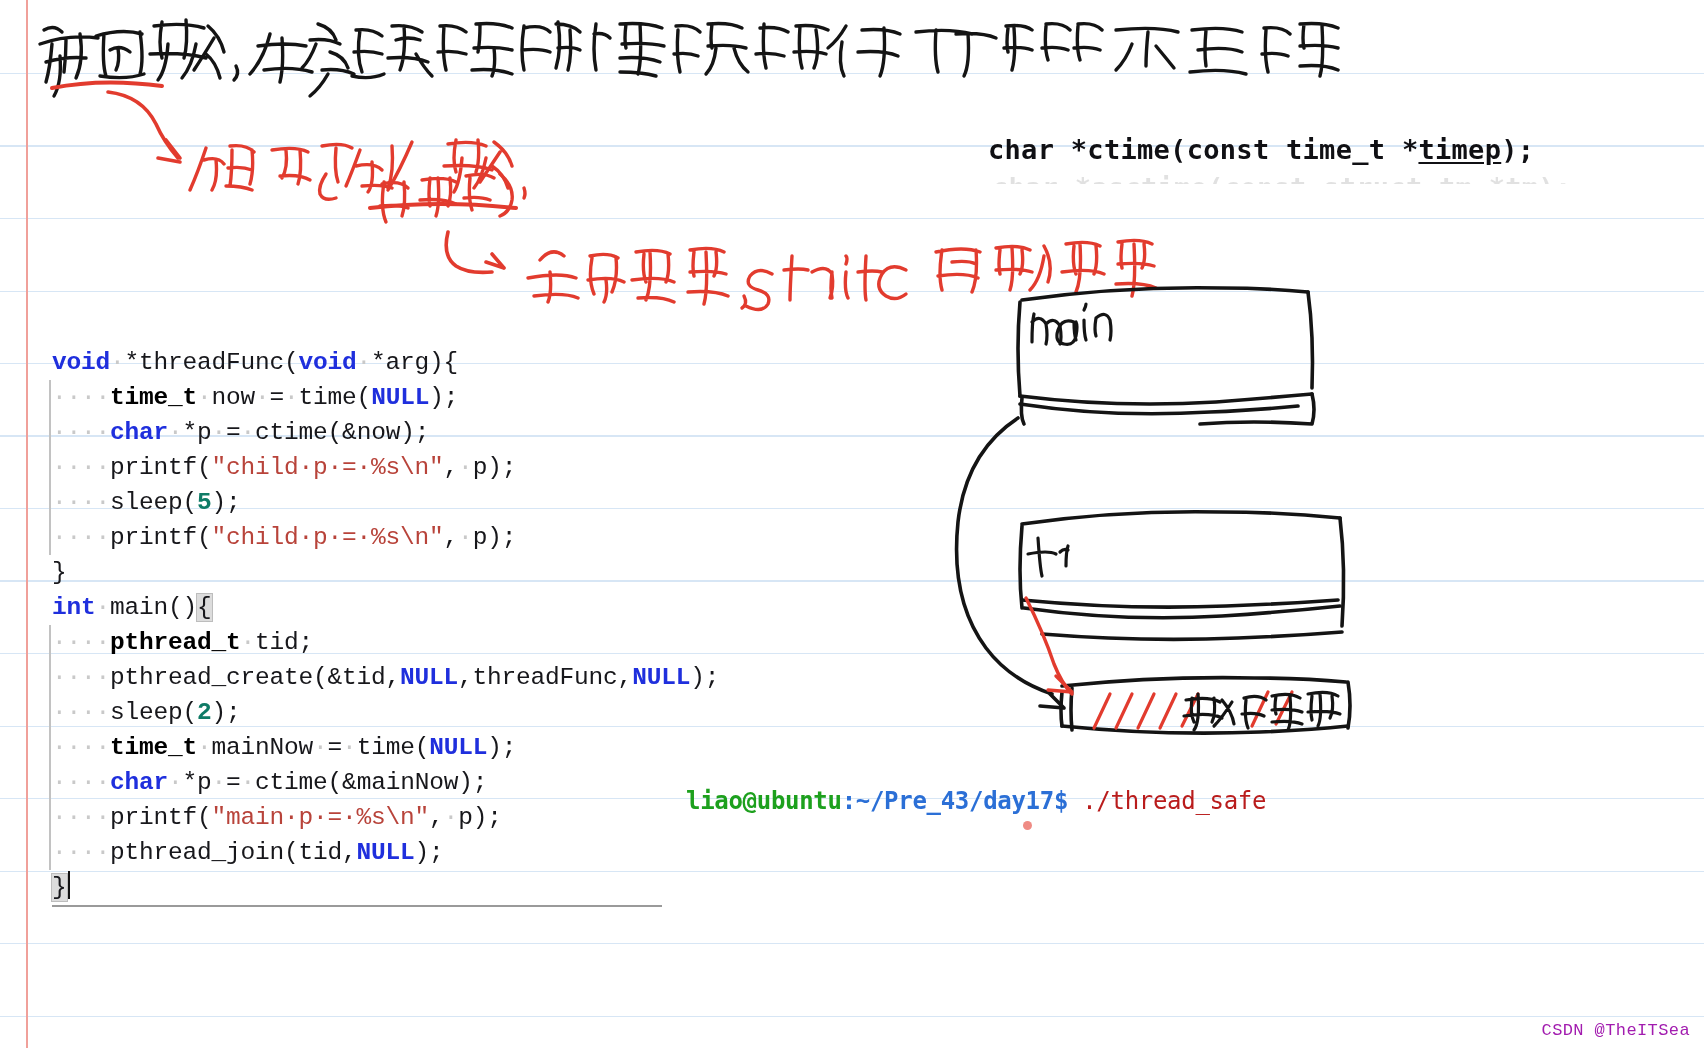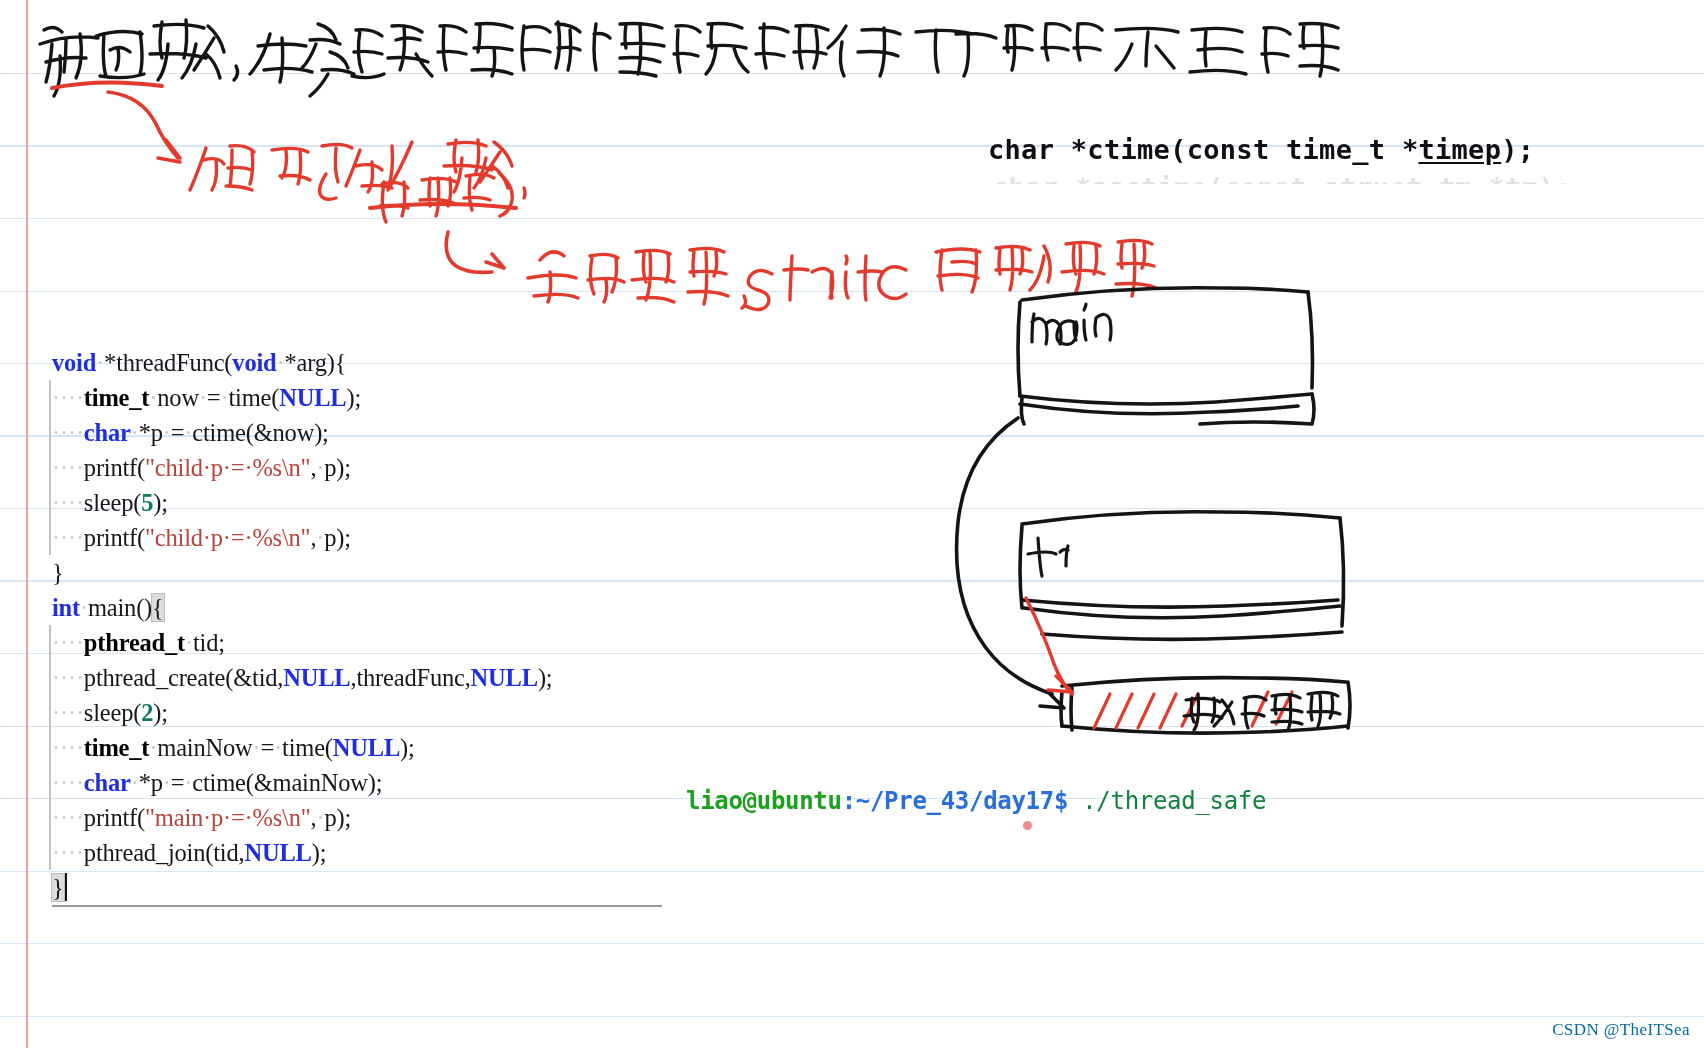--- a/index.html
+++ b/index.html
@@ -26,21 +26,21 @@
         #d7e6f5 72.5px);
     background-position:0 2px;
   }
   .margin-line{
     position:absolute;left:26px;top:0;width:2px;height:1048px;
     background:#f0a09a;
   }
   
   .code-pane{
     position:absolute;left:52px;top:345px;width:640px;
-    font-family:Liberation Serif, serif;
+    font-family:Liberation Mono, monospace;
     font-size:24.5px;
     line-height:35px;
     color:#1c1c1c;
     white-space:pre;
     letter-spacing:-0.2px;
   }
   .code-line{position:relative;height:35px;}
   .kw{color:#1f2fdd;font-weight:bold;}
   .typ{color:#000000;font-weight:bold;}
   .str{color:#b8433a;}
@@ -78,33 +78,33 @@
   }
   
   .term{
     position:absolute;left:686px;top:728px;
     font-family:"DejaVu Sans Mono",monospace;
     font-size:24px;line-height:29.5px;
     color:#222226;white-space:pre;letter-spacing:-0.3px;
   }
   .t-user{color:#1da01d;font-weight:bold;}
   .t-path{color:#2b6fd6;font-weight:bold;}
-  .t-cmd{color:#15803d;}
+  .t-cmd{color:#b91c1c;}
   .t-blank{height:29.5px;}
   .t-out{color:#2a2a2e;}
   .redot{
     position:absolute;left:1023px;top:821px;
     width:9px;height:9px;border-radius:50%;
     background:#ef8b84;
   }
   
   .watermark{
     position:absolute;right:14px;bottom:8px;
-    font-family:Liberation Serif, serif;
-    font-size:17px;color:#0369a1;letter-spacing:0.4px;
+    font-family:Liberation Mono, monospace;
+    font-size:17px;color:#a21caf;letter-spacing:0.4px;
   }
   
   .hand{
     position:absolute;left:0;top:0;width:1704px;height:1048px;
     pointer-events:none;
   }
   
   .sr{
     position:absolute;width:1px;height:1px;overflow:hidden;
     clip:rect(0 0 0 0);white-space:nowrap;

